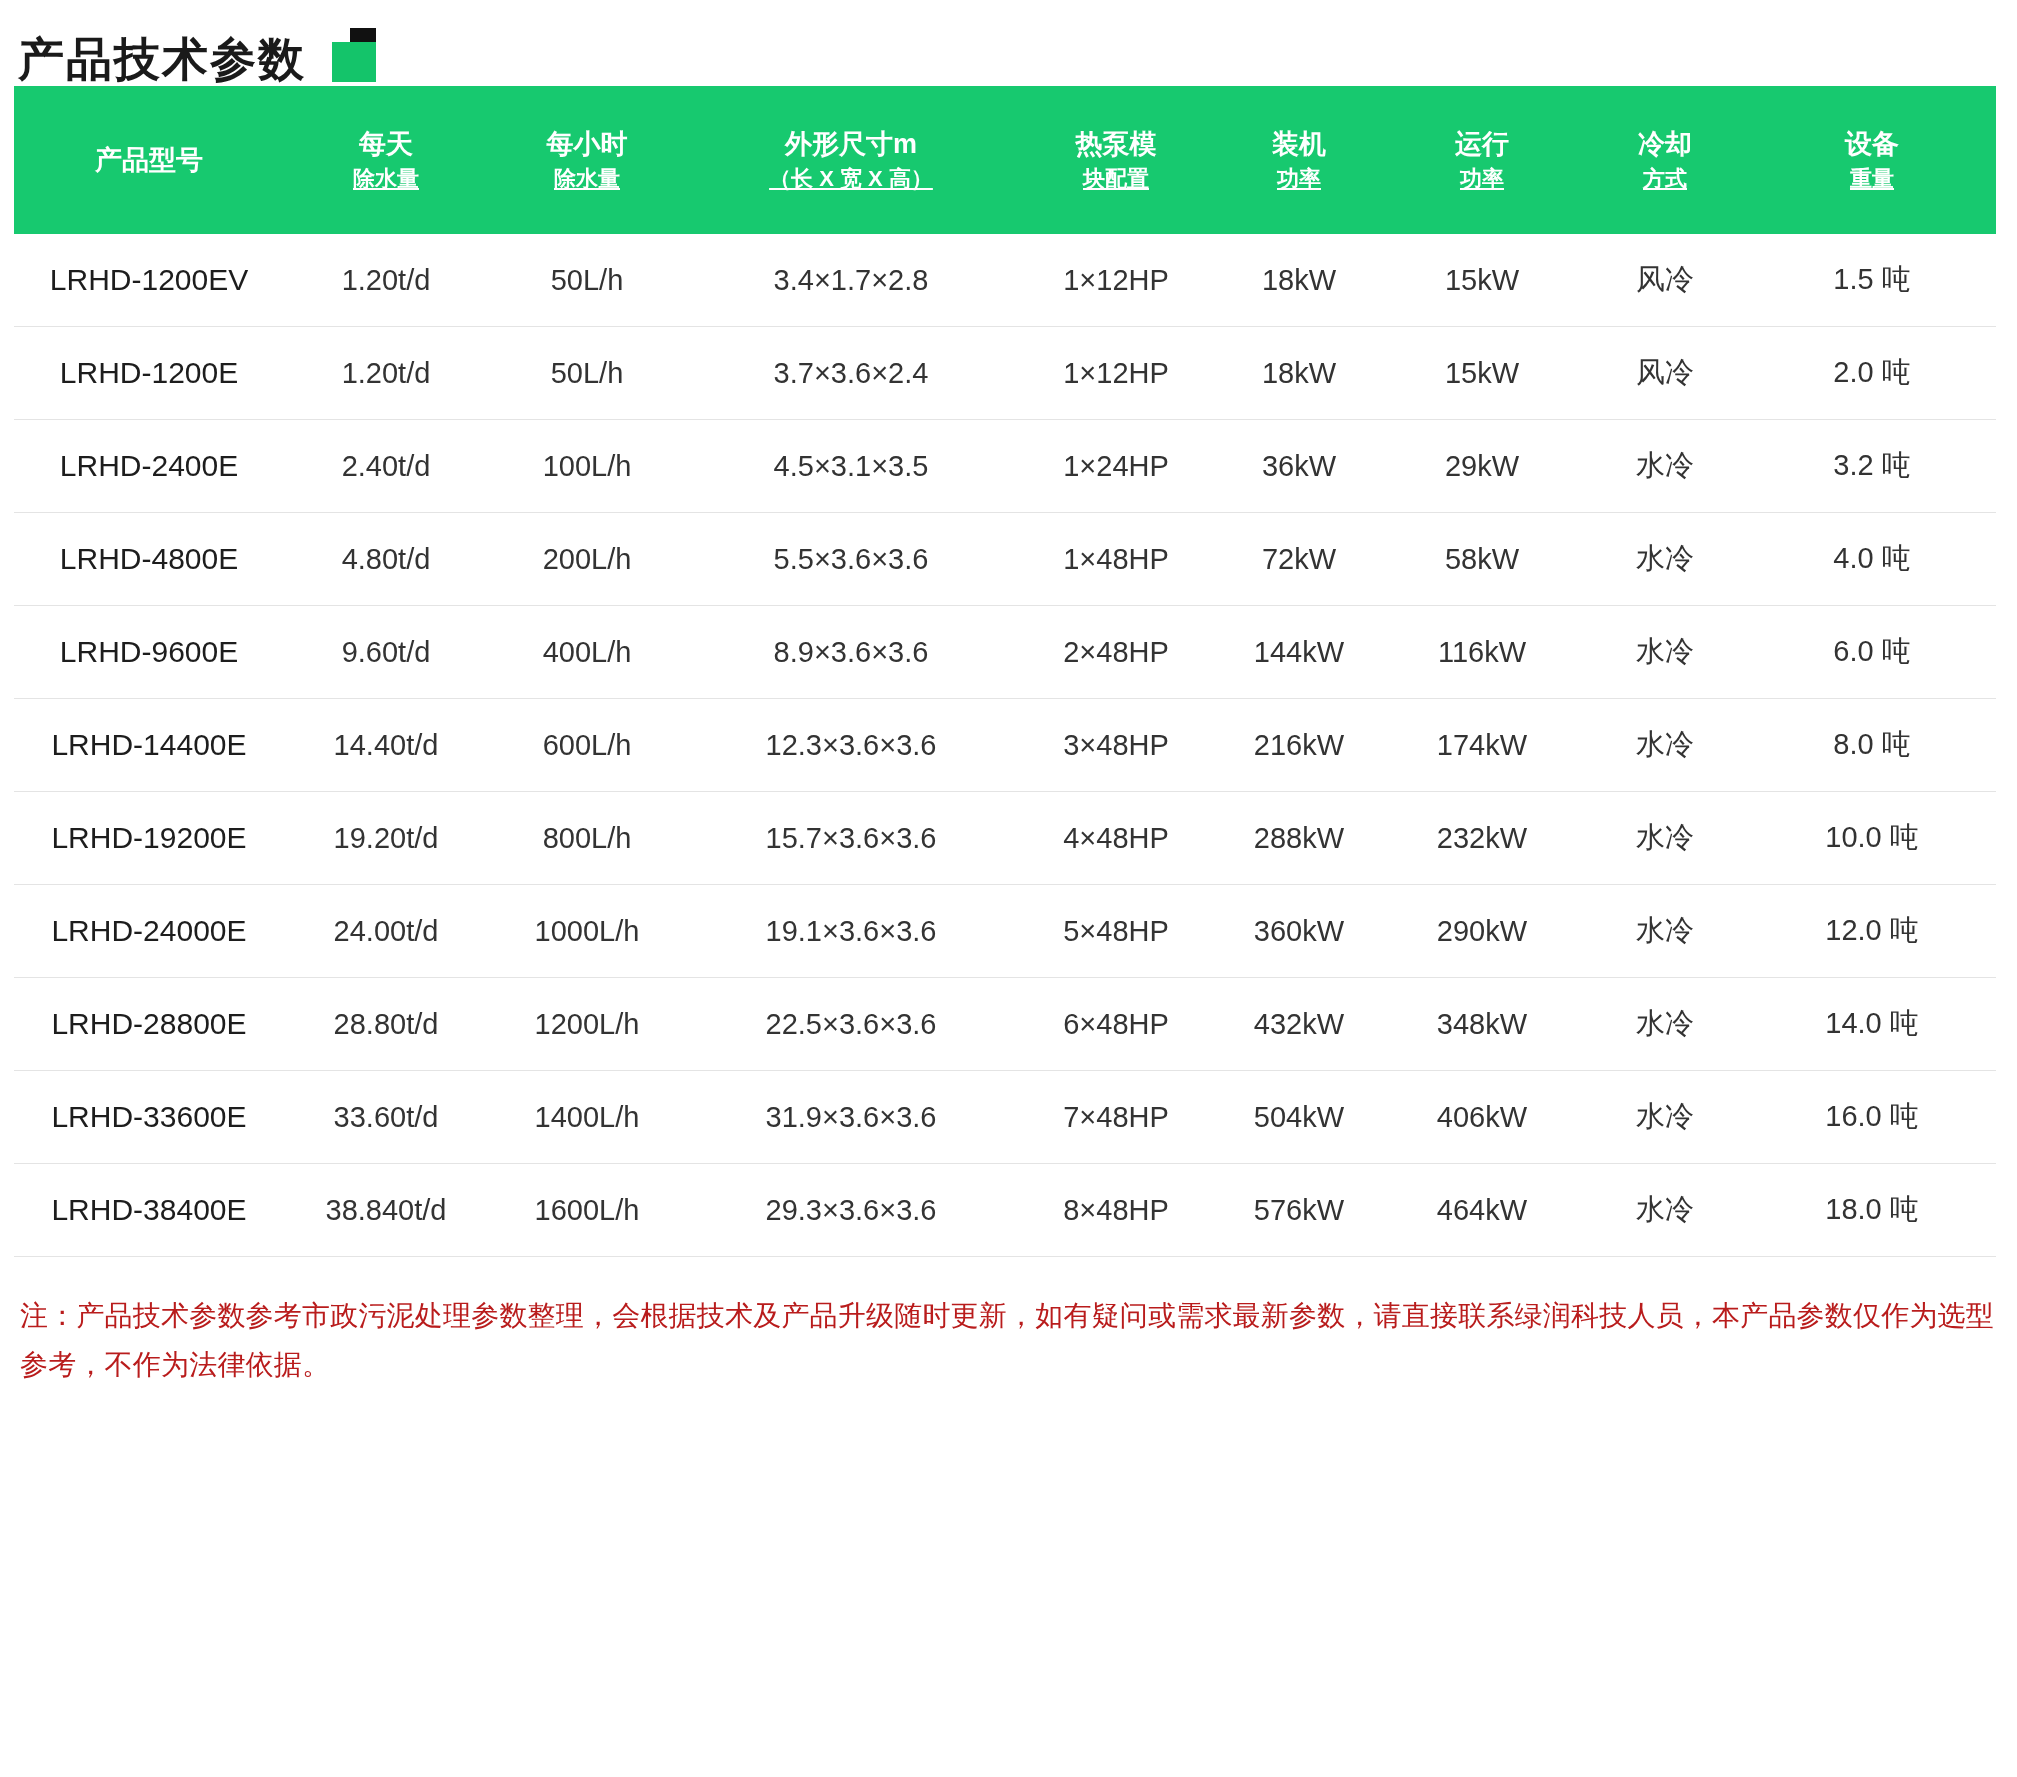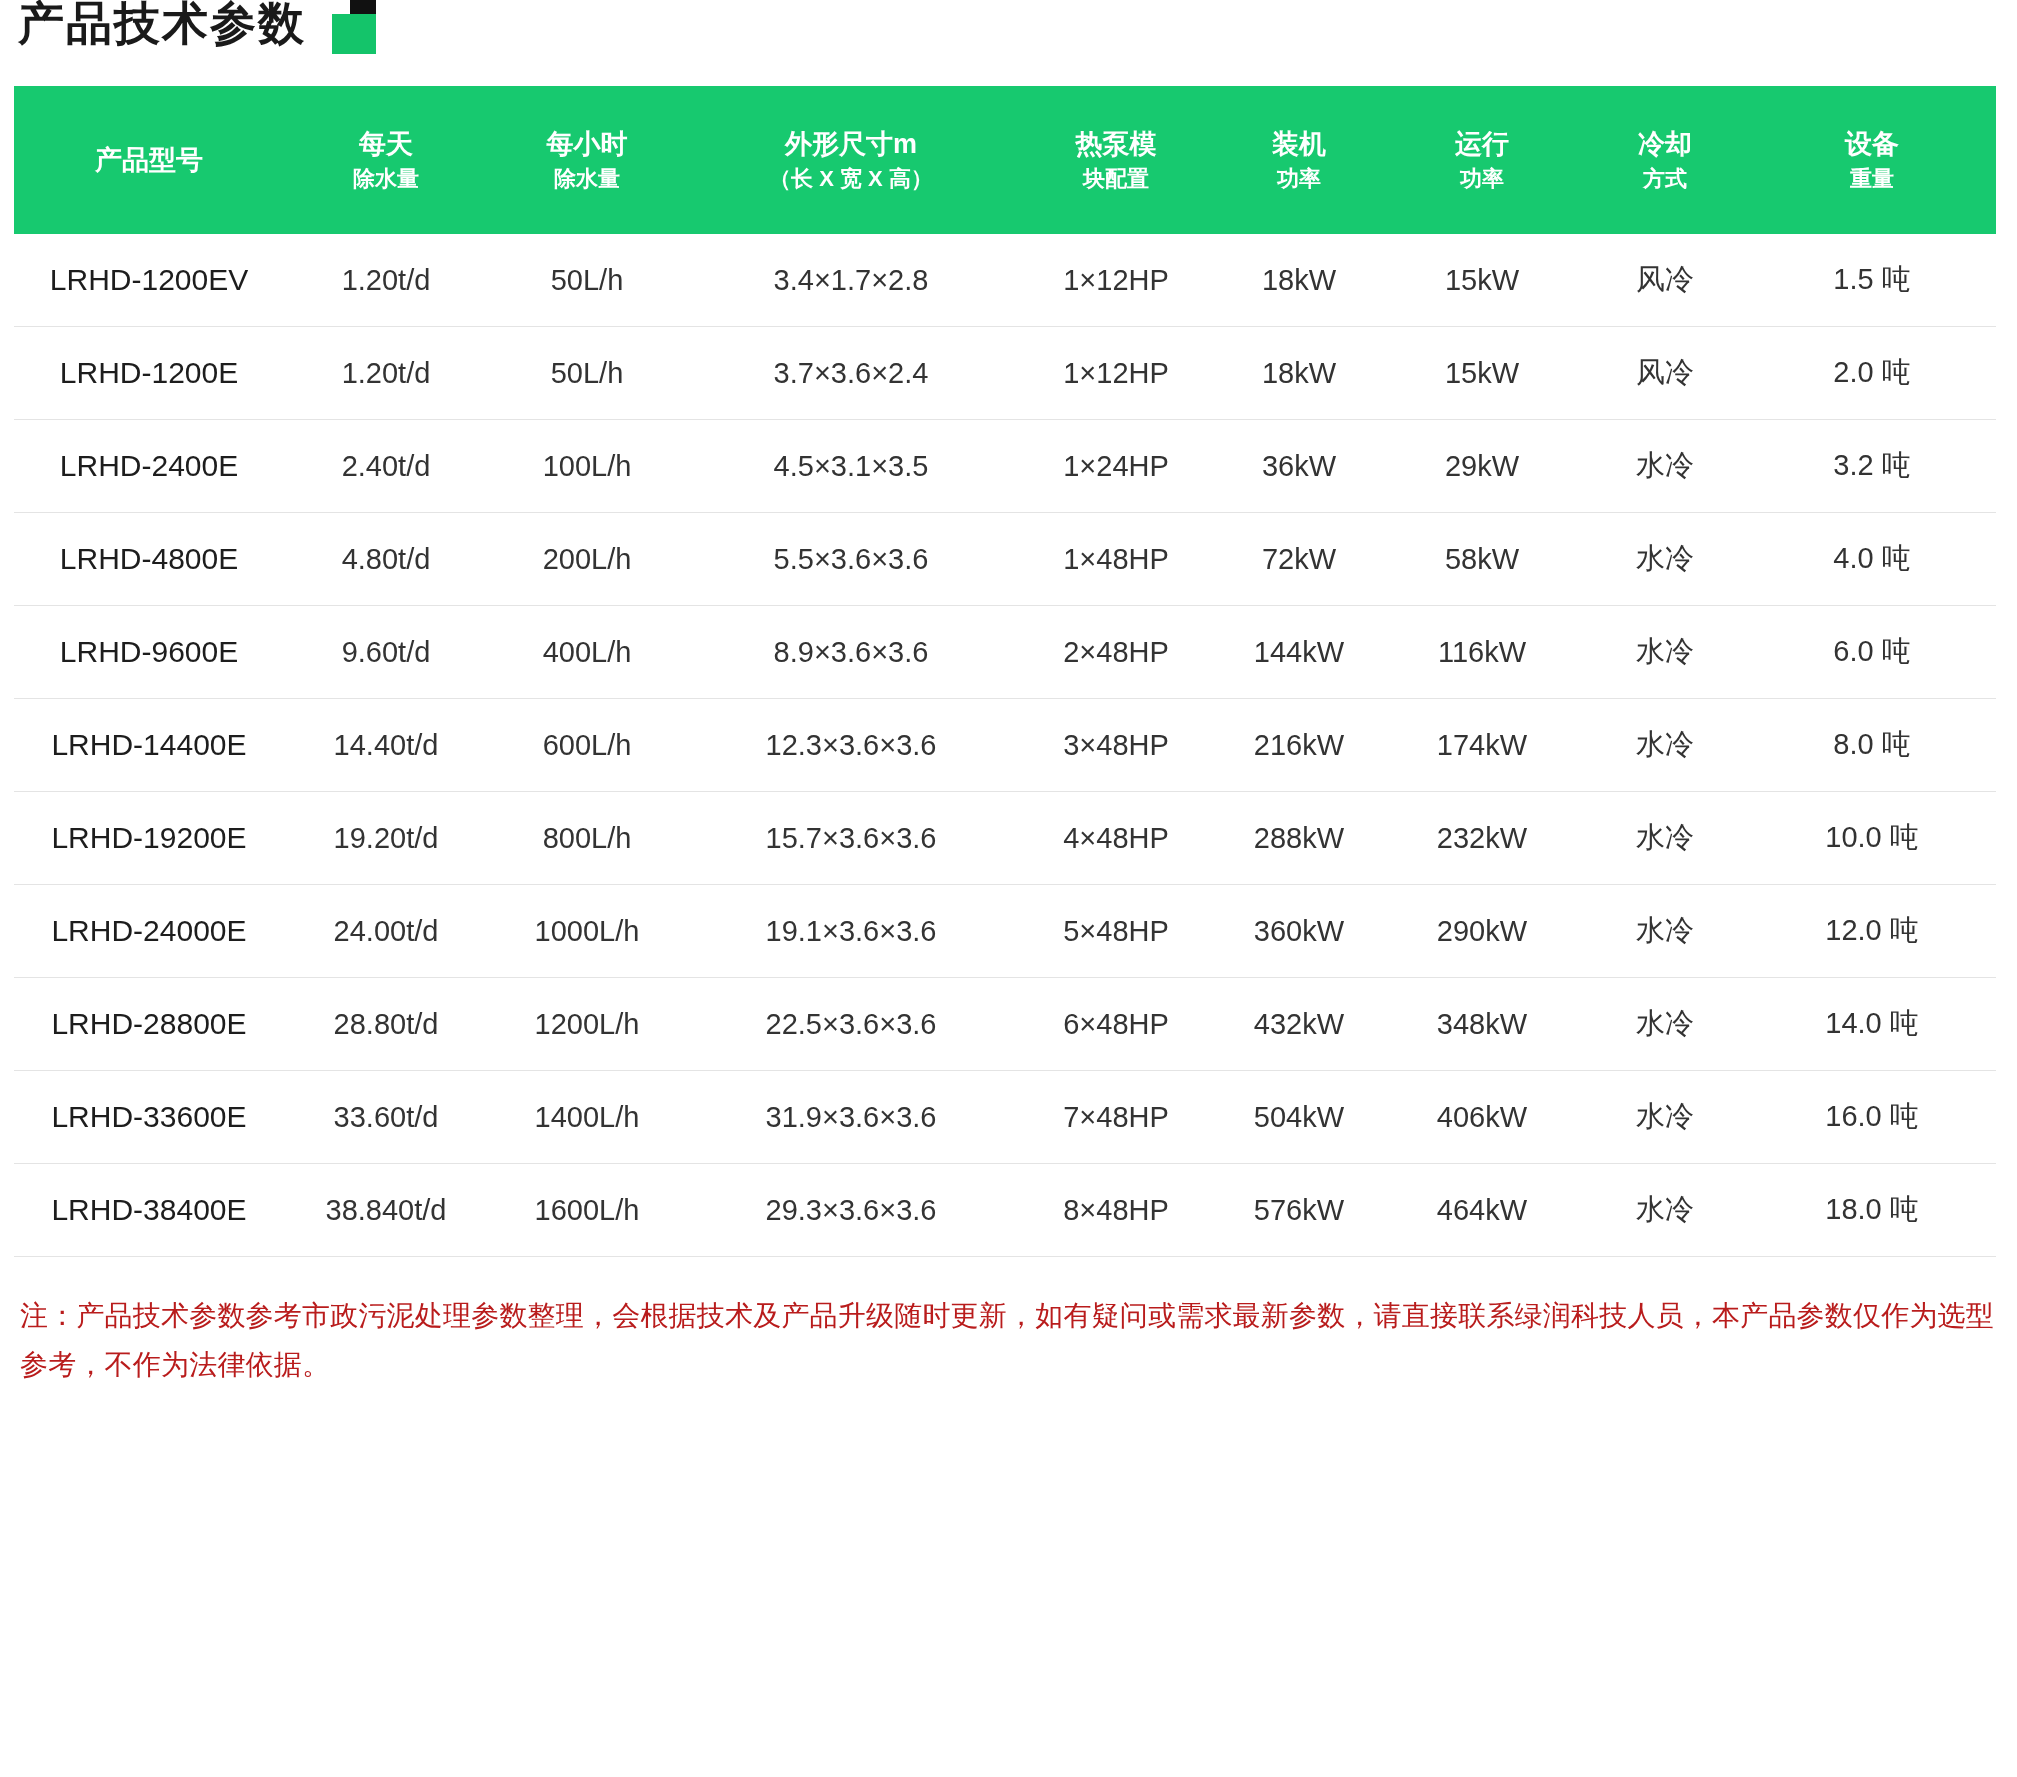--- a/index.html
+++ b/index.html
@@ -17,21 +17,21 @@
   .page {
     box-sizing: border-box;
     width: 2017px;
     height: 1777px;
     padding: 0 14px;
     position: relative;
   }
   
   .title-row {
     display: flex;
-    align-items: flex-start;
+    align-items: flex-end;
     height: 82px;
     padding-left: 4px;
   }
   .title-text {
     font-size: 46px;
     font-weight: bold;
     letter-spacing: 2px;
     color: #1a1a1a;
     line-height: 1;
   }
@@ -74,20 +74,21 @@
     height: 104px;
     vertical-align: middle;
     text-align: center;
     border: none;
   }
   thead th .sub {
     font-size: 22px;
     font-weight: bold;
     display: block;
     margin-top: 2px;
+    text-decoration: underline;
   }
   tbody td {
     border-bottom: 1px solid #e4e4e4;
     height: 92px;
     text-align: center;
     vertical-align: middle;
     font-size: 29px;
     color: #333333;
     padding: 0 4px;
   }

